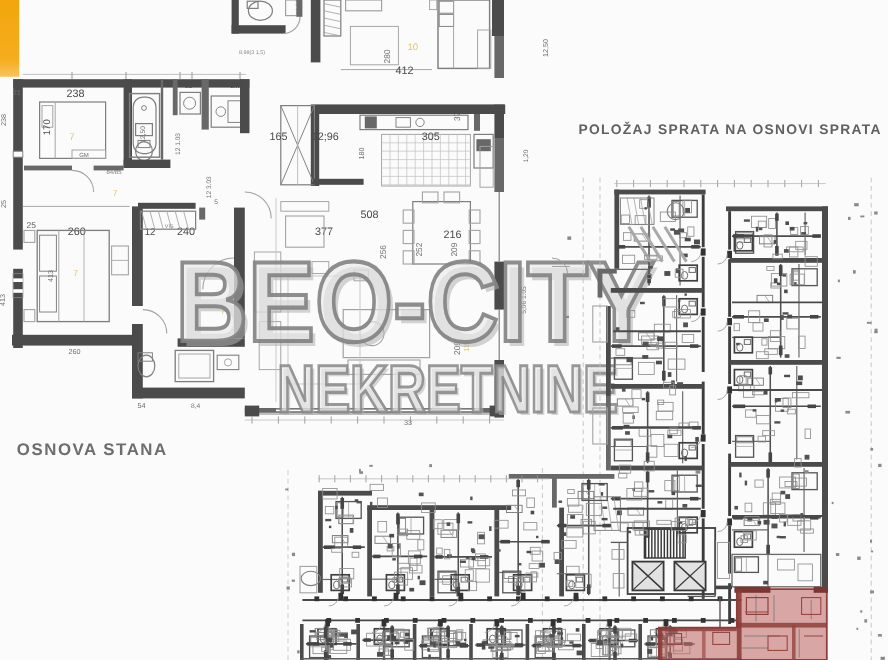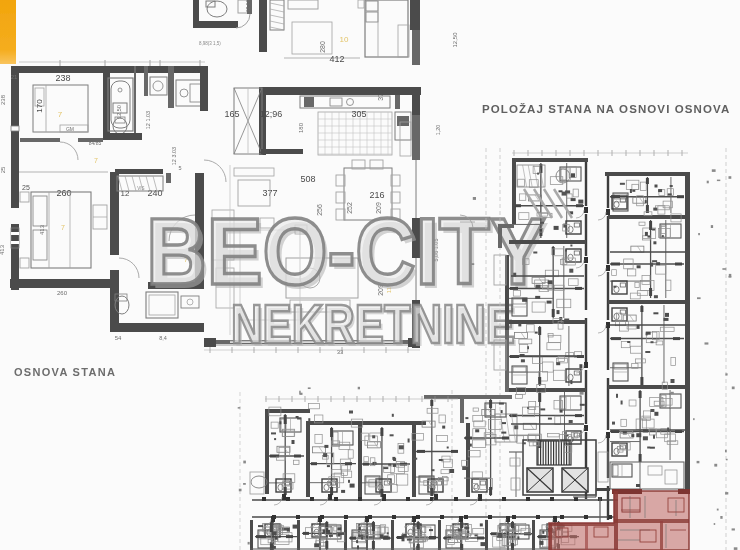--- a/index.html
+++ b/index.html
@@ -1,15 +1,15 @@
 <!DOCTYPE html>
 <html><head><meta charset="utf-8"><style>
 html,body{margin:0;padding:0;background:#fbfbfb;width:740px;height:550px;overflow:hidden}
 *{font-family:"Liberation Sans",sans-serif}
-.t1{position:absolute;left:14px;top:366px;font-size:11px;font-weight:bold;color:#6d6d6d;letter-spacing:1.3px}
+.t1{position:absolute;left:14px;top:366px;font-size:14px;font-weight:bold;color:#6d6d6d;letter-spacing:1.3px}
 .t2{position:absolute;left:482px;top:103px;font-size:11.5px;font-weight:bold;color:#606060;letter-spacing:1.1px}
 svg{position:absolute;left:0;top:0}
 </style></head><body>
 <svg width="740" height="550" viewBox="0 0 740 550">
 <g filter="url(#soft)">
 <defs>
         <linearGradient id="yg" x1="0" y1="0" x2="0" y2="1">
           <stop offset="0" stop-color="#f2a50d"></stop>
           <stop offset="0.78" stop-color="#f5ad1e"></stop>
           <stop offset="1" stop-color="#f9c45e"></stop>
@@ -1263,12 +1263,12 @@
 <rect x="622" y="498" width="18" height="14" fill="none" stroke="#8f3f3c" stroke-width="1"></rect>
 <rect x="668" y="498" width="16" height="14" fill="none" stroke="#96423e" stroke-width="0.9"></rect>
 <rect x="640" y="530" width="16" height="12" fill="none" stroke="#96423e" stroke-width="0.9"></rect>
 <rect x="556" y="528" width="12" height="9" fill="none" stroke="#96423e" stroke-width="0.9"></rect>
 <rect x="594" y="527" width="14" height="10" fill="none" stroke="#96423e" stroke-width="0.9"></rect>
 <line x1="621" y1="510" x2="640" y2="510" stroke="#8f3f3c" stroke-width="0.8"></line>
 <line x1="670" y1="530" x2="686" y2="530" stroke="#8f3f3c" stroke-width="0.8"></line>
 </g>
 </svg>
 <div class="t1">OSNOVA STANA</div>
-<div class="t2">POLOŽAJ STANA NA OSNOVI OSNOVA</div>
+<div class="t2">POLOŽAJ SPRATA NA OSNOVI SPRATA</div>
 </body></html>

